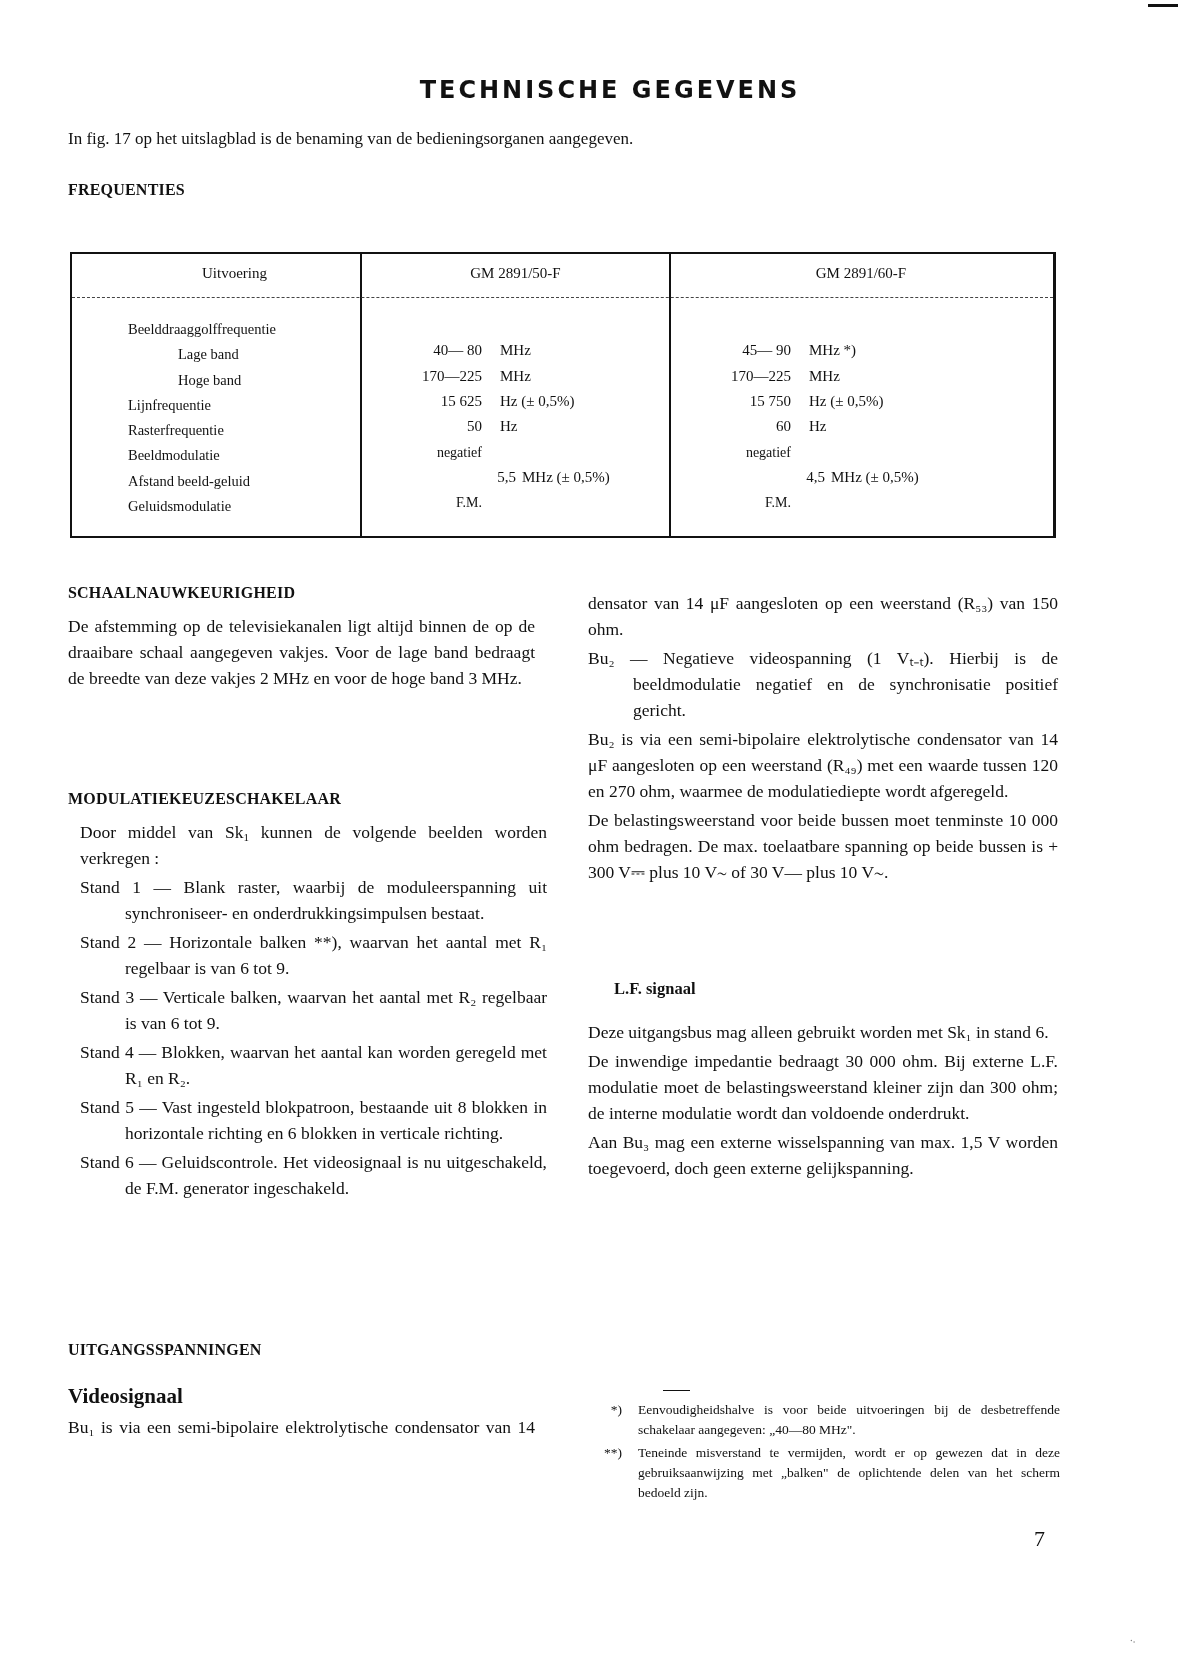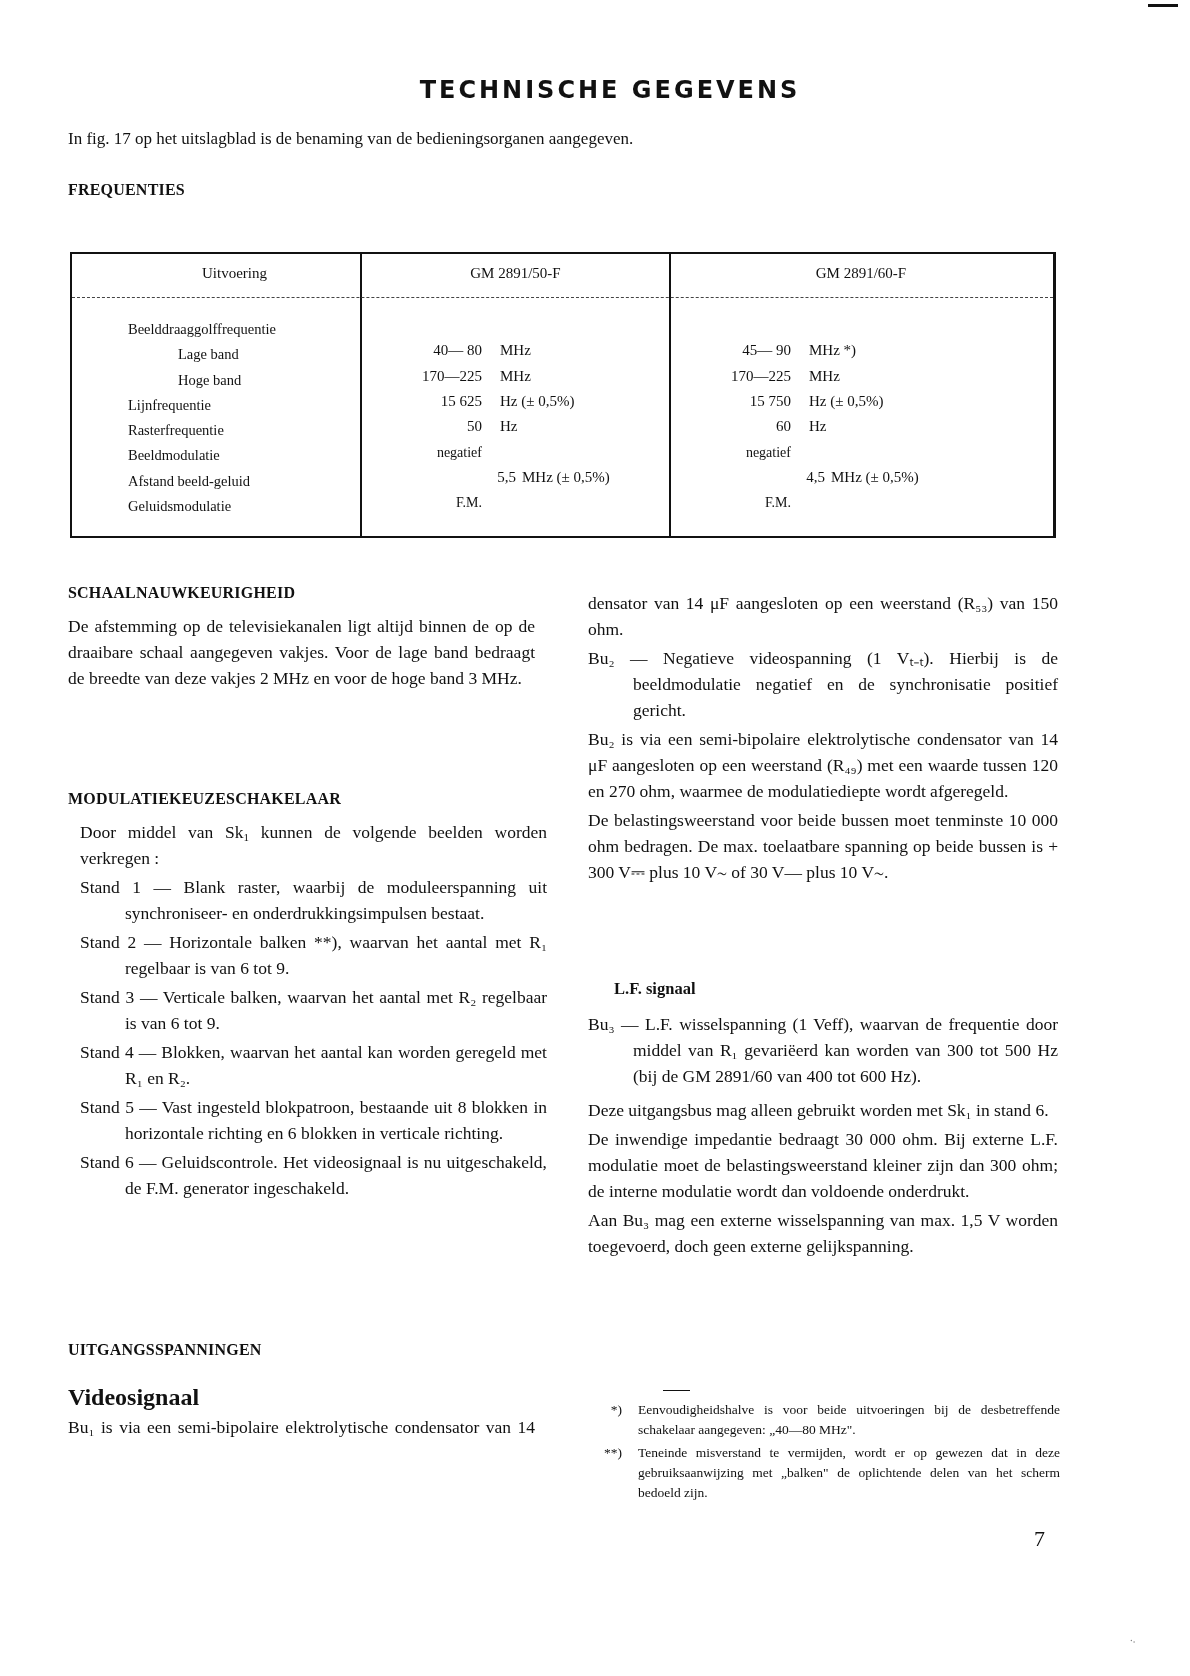--- a/index.html
+++ b/index.html
@@ -1,21 +1,21 @@
 <!DOCTYPE html>
 <html><head>
 <meta charset="utf-8">
 <style>
   html, body { margin: 0; padding: 0; background: #ffffff; }
   body { width: 1190px; height: 1676px; position: relative; overflow: hidden; color: #111; font-family: "Liberation Serif", serif; }
   .corner-mark { position: absolute; left: 1148px; top: 4px; width: 30px; height: 3px; background: #111; }
   .title { position: absolute; left: 0; top: 76px; width: 1150px; text-align: center; padding-left: 70px; box-sizing: border-box; font-family: "DejaVu Sans", sans-serif; font-weight: bold; font-size: 24px; letter-spacing: 3px; }
   .intro { position: absolute; left: 68px; top: 129px; font-size: 17px; }
   .sec-head { position: absolute; font-family: "Liberation Serif", serif; font-weight: bold; font-size: 16px; letter-spacing: 0.2px; }
-  .sub-head { position: absolute; font-weight: bold; font-size: 24px; }
+  .sub-head { position: absolute; font-weight: bold; font-size: 21px; }
 
   
   .freq-table { position: absolute; left: 70px; top: 252px; width: 986px; height: 286px; border: 2.5px solid #111; box-sizing: border-box; border-right-width: 3px; }
   .col-div { position: absolute; top: 0; bottom: 0; width: 2px; background: #111; }
   .head-rule { position: absolute; left: 0; right: 0; top: 43px; height: 0; border-top: 1.5px dashed #444; }
   .th { position: absolute; top: 11px; font-size: 15px; text-align: center; }
   .row-labels { position: absolute; left: 56px; top: 63px; font-size: 14.5px; line-height: 25.3px; }
   .row-labels div.indent { padding-left: 50px; }
   .val { position: absolute; font-size: 15px; white-space: pre; }
   .num { text-align: right; display: inline-block; }
@@ -103,21 +103,20 @@
 
 <div class="col" style="left:588px; top:590px; width:470px;">
   <p id="bu1-cont">densator van 14 μF aangesloten op een weerstand (R₅₃) van 150 ohm.</p>
   <p class="hang">Bu₂ — Negatieve videospanning (1 Vₜ₋ₜ). Hierbij is de beeldmodulatie negatief en de synchronisatie positief gericht.</p>
   <p>Bu₂ is via een semi-bipolaire elektrolytische condensator van 14 μF aangesloten op een weerstand (R₄₉) met een waarde tussen 120 en 270 ohm, waarmee de modulatiediepte wordt afgeregeld.</p>
   <p>De belastingsweerstand voor beide bussen moet tenminste 10 000 ohm bedragen. De max. toelaatbare spanning op beide bussen is + 300 V⎓ plus 10 V∼ of 30 V— plus 10 V∼.</p>
 </div>
 
 <div class="sub-head" style="left:588px; top:979px; font-size:16.5px;margin-left:26px;">L.F. signaal</div>
 <div class="col" style="left:588px; top:1011px; width:470px;">
-  <p class="hang">Bu₃ — L.F. wisselspanning (1 Veff), waarvan de frequentie door middel van R₁ gevariëerd kan worden van 300 tot 500 Hz (bij de GM 2891/60 van 400 tot 600 Hz).</p>
   <p style="margin-top:8px;">Deze uitgangsbus mag alleen gebruikt worden met Sk₁ in stand 6.</p>
   <p>De inwendige impedantie bedraagt 30 000 ohm. Bij externe L.F. modulatie moet de belastingsweerstand kleiner zijn dan 300 ohm; de interne modulatie wordt dan voldoende onderdrukt.</p>
   <p>Aan Bu₃ mag een externe wisselspanning van max. 1,5 V worden toegevoerd, doch geen externe gelijkspanning.</p>
 </div>
 
 <div class="fn-rule"></div>
 <div class="footnotes" id="footnotes">
     <div class="fn"><span class="mark">*)</span><span>Eenvoudigheidshalve is voor beide uitvoeringen bij de desbetreffende schakelaar aangegeven: „40—80 MHz".</span></div>
     <div class="fn"><span class="mark">**)</span><span>Teneinde misverstand te vermijden, wordt er op gewezen dat in deze gebruiksaanwijzing met „balken" de oplichtende delen van het scherm bedoeld zijn.</span></div>
   </div>

